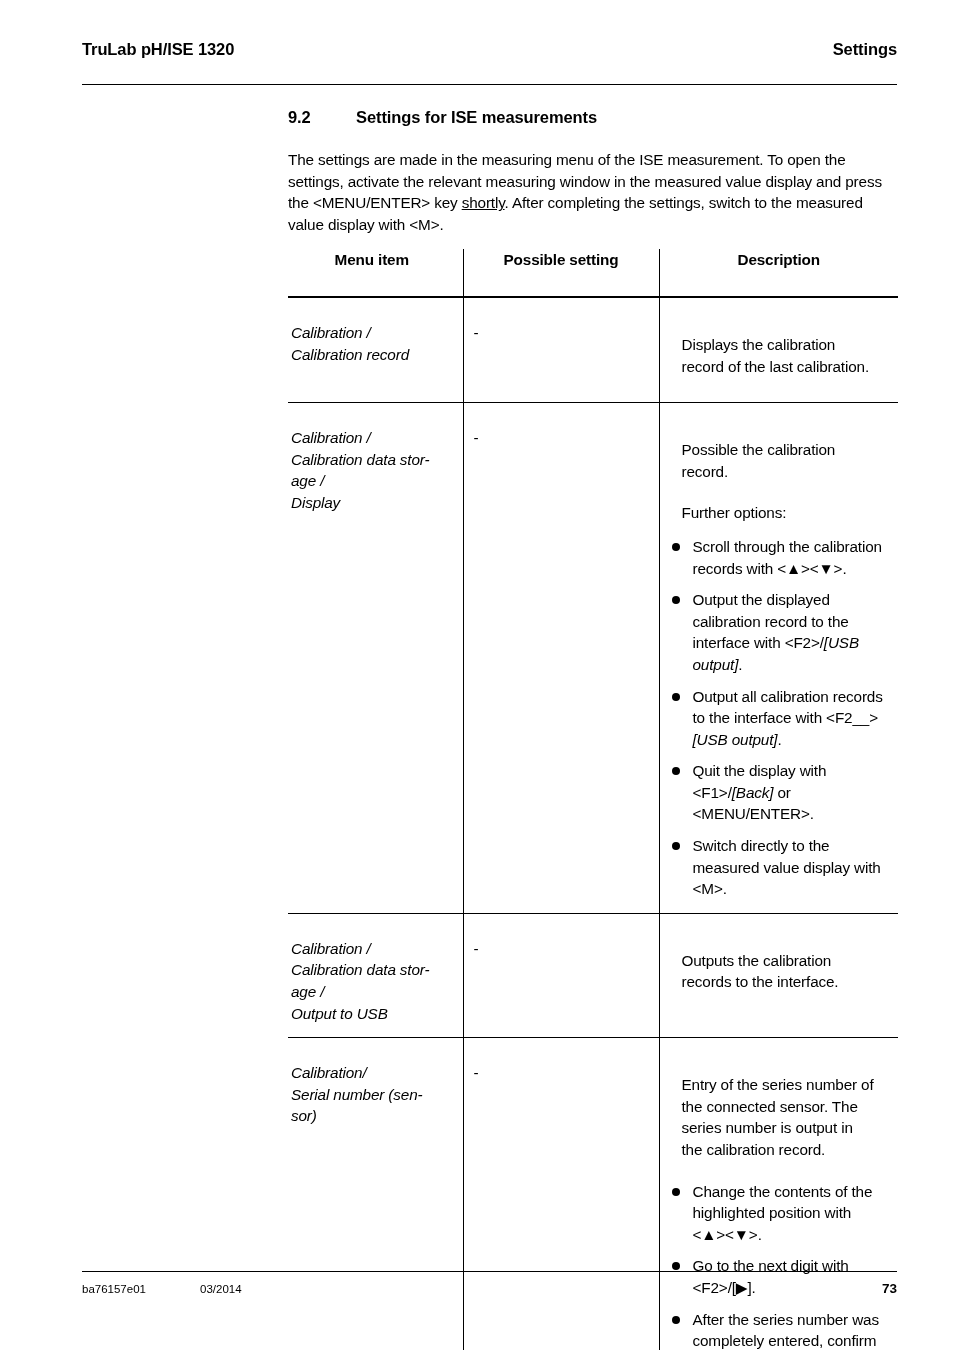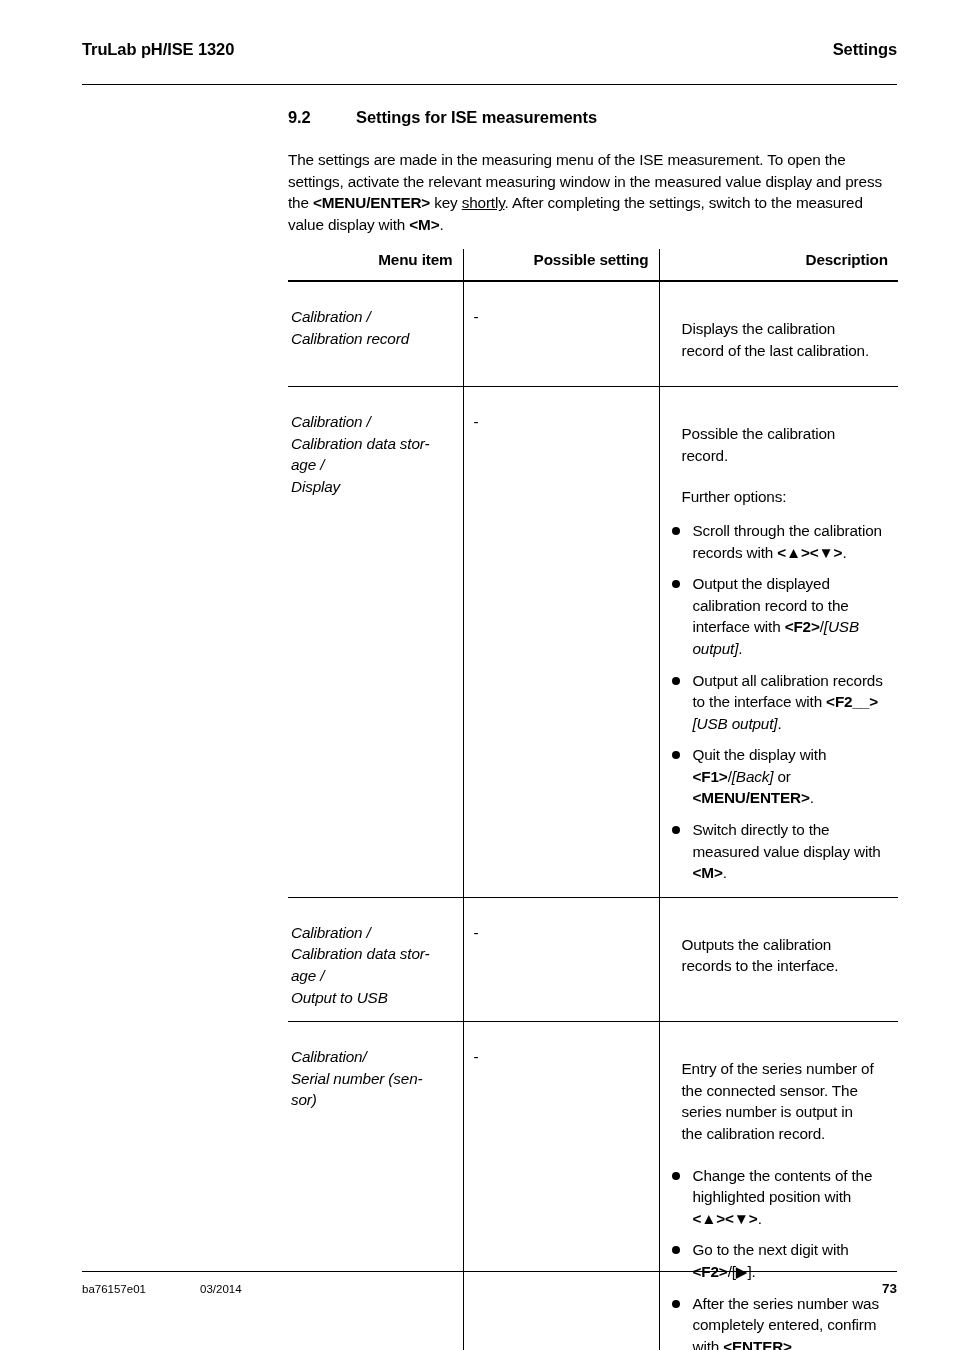--- a/index.html
+++ b/index.html
@@ -65,42 +65,42 @@
 
   p.body {
     margin: 0 0 14px 0;
     font-size: 15.3px;
     line-height: 21.6px;
     letter-spacing: -0.15px;
   }
   p.body.tight { margin-bottom: 20px; }
 
   .u { text-decoration: underline; text-align: center; }
-  b, .b { font-weight: bold; }
+  b, .b { font-weight: normal; }
   i, .i { font-style: italic; }
   .nowrap { white-space: nowrap; }
 
   
   table.spec {
     border-collapse: collapse;
     width: 610px;
     table-layout: fixed;
     font-size: 15.3px;
     line-height: 21.6px;
     letter-spacing: -0.15px;
   }
   table.spec col.c1 { width: 175px; }
   table.spec col.c2 { width: 196px; }
   table.spec col.c3 { width: 239px; }
 
   table.spec th {
-    text-align: right;
+    text-align: center;
     font-weight: bold;
     vertical-align: top;
-    padding: 0 10px 9px 3px;
+    padding: 0 10px 25px 3px;
     border-bottom: 2px solid #000;
   }
   table.spec th.col2, table.spec td.col2 { border-left: 1px solid #000; padding-left: 10px; }
   table.spec th.col3, table.spec td.col3 { border-left: 1px solid #000; padding-left: 10px; }
 
   table.spec td {
     vertical-align: top;
     padding: 24px 10px 13px 3px;
     border-bottom: 1px solid #000;
   }

